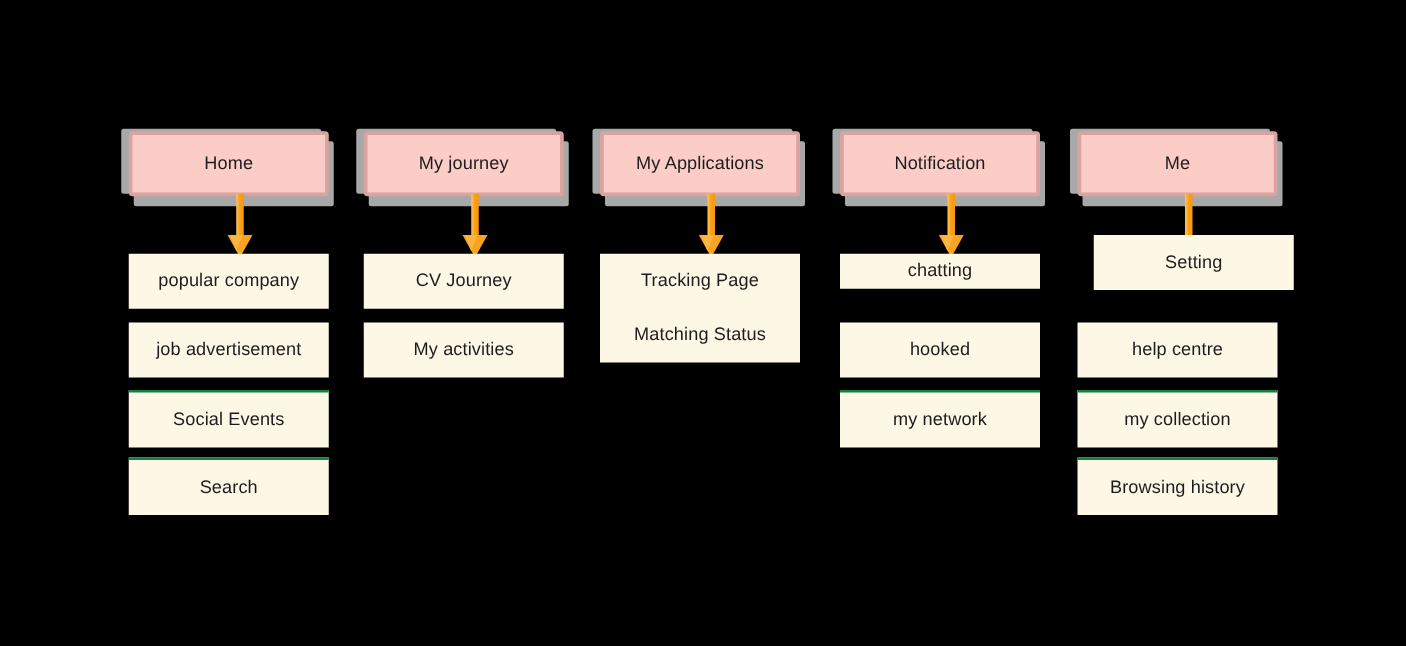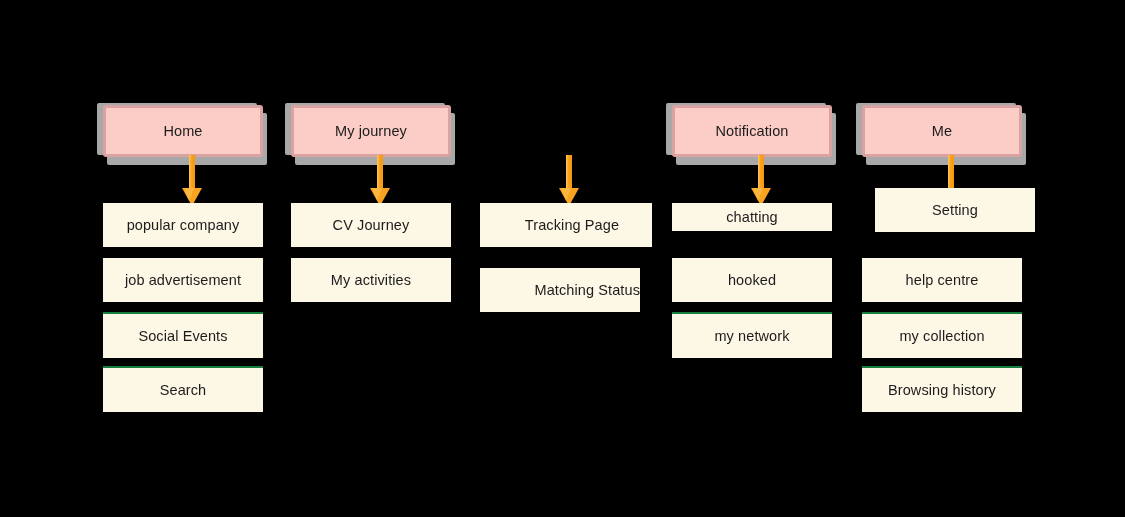--- a/index.html
+++ b/index.html
@@ -190,30 +190,37 @@
         <div class="tip-glow"></div>
       </div>
       <div class="leaf" style="top: 203px; height: 44px;">
         <span>CV Journey</span>
       </div>
       <div class="leaf" style="top: 258px; height: 44px;">
         <span>My activities</span>
       </div>
     </div>
     <div class="column" style="left: 480px;">
-      <div class="arrow">
-        <div class="shaft"></div>
-        <div class="head"></div>
-        <div class="head-hi"></div>
-        <div class="tip-glow"></div>
-      </div>
-      <div class="leaf" style="top: 203px; height: 44px; padding-left: 12px;">
+      <div class="top-node">
+        <div class="shadow"></div>
+        <div class="shadow2"></div>
+        <div class="box">
+          <span>My Applications</span>
+        </div>
+      </div>
+      <div class="arrow">
+        <div class="shaft"></div>
+        <div class="head"></div>
+        <div class="head-hi"></div>
+        <div class="tip-glow"></div>
+      </div>
+      <div class="leaf" style="top: 203px; height: 44px;">
         <span>Tracking Page</span>
       </div>
-      <div class="leaf" style="top: 268px; height: 44px; justify-content: flex-end;">
+      <div class="leaf" style="top: 246px; height: 44px;">
         <span>Matching Status</span>
       </div>
     </div>
     <div class="column" style="left: 672px;">
       <div class="top-node">
         <div class="shadow"></div>
         <div class="shadow2"></div>
         <div class="box">
           <span>Notification</span>
         </div>

